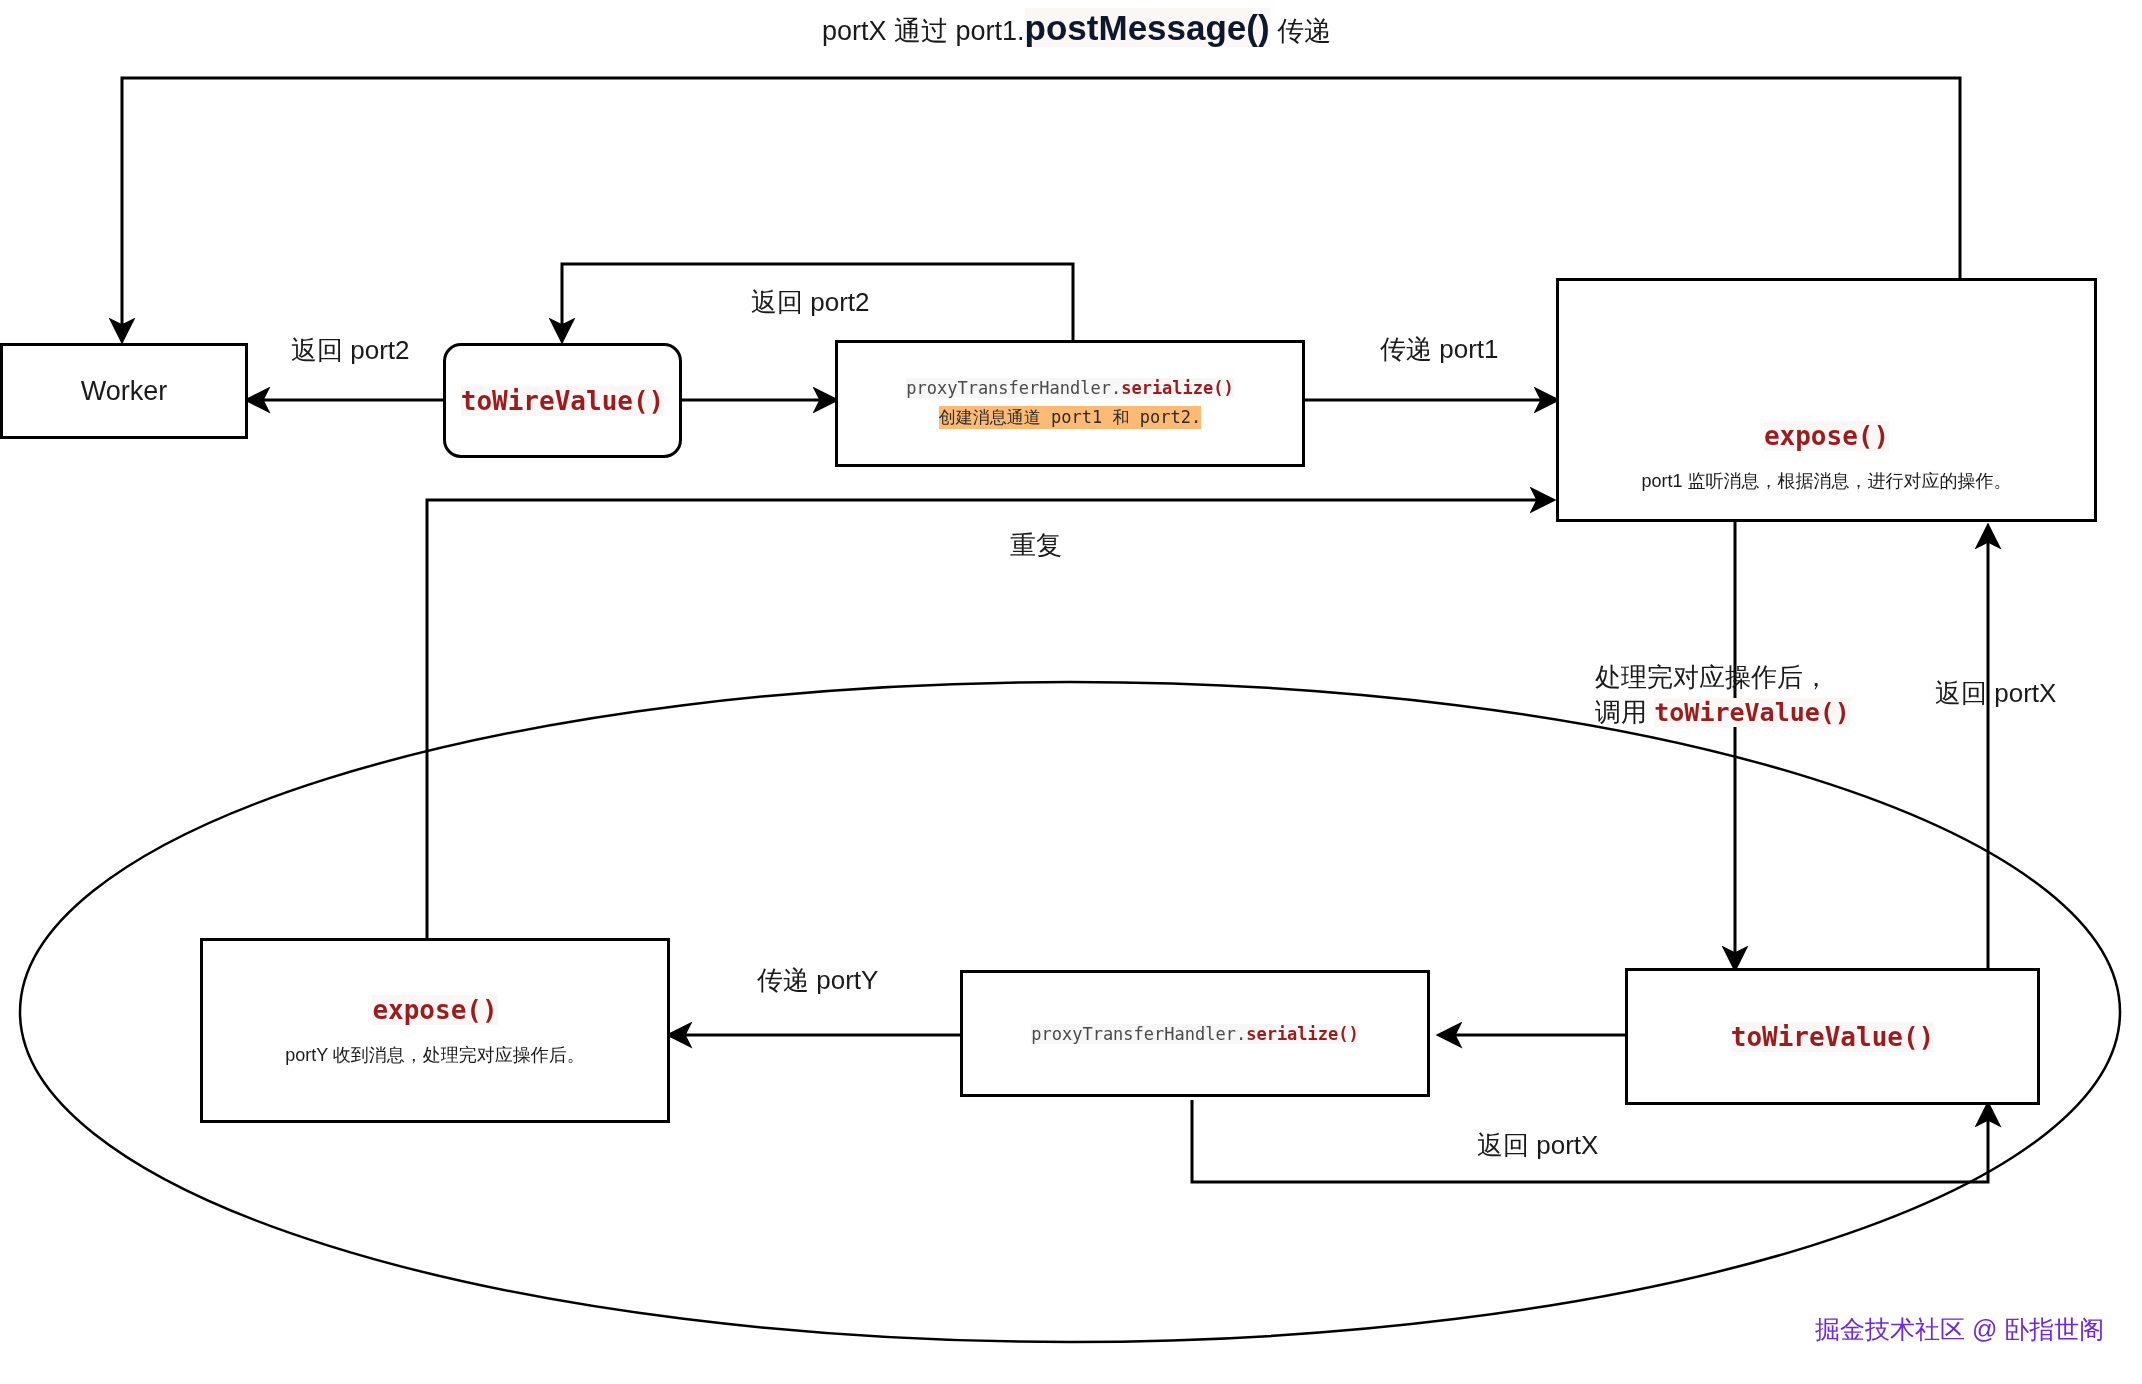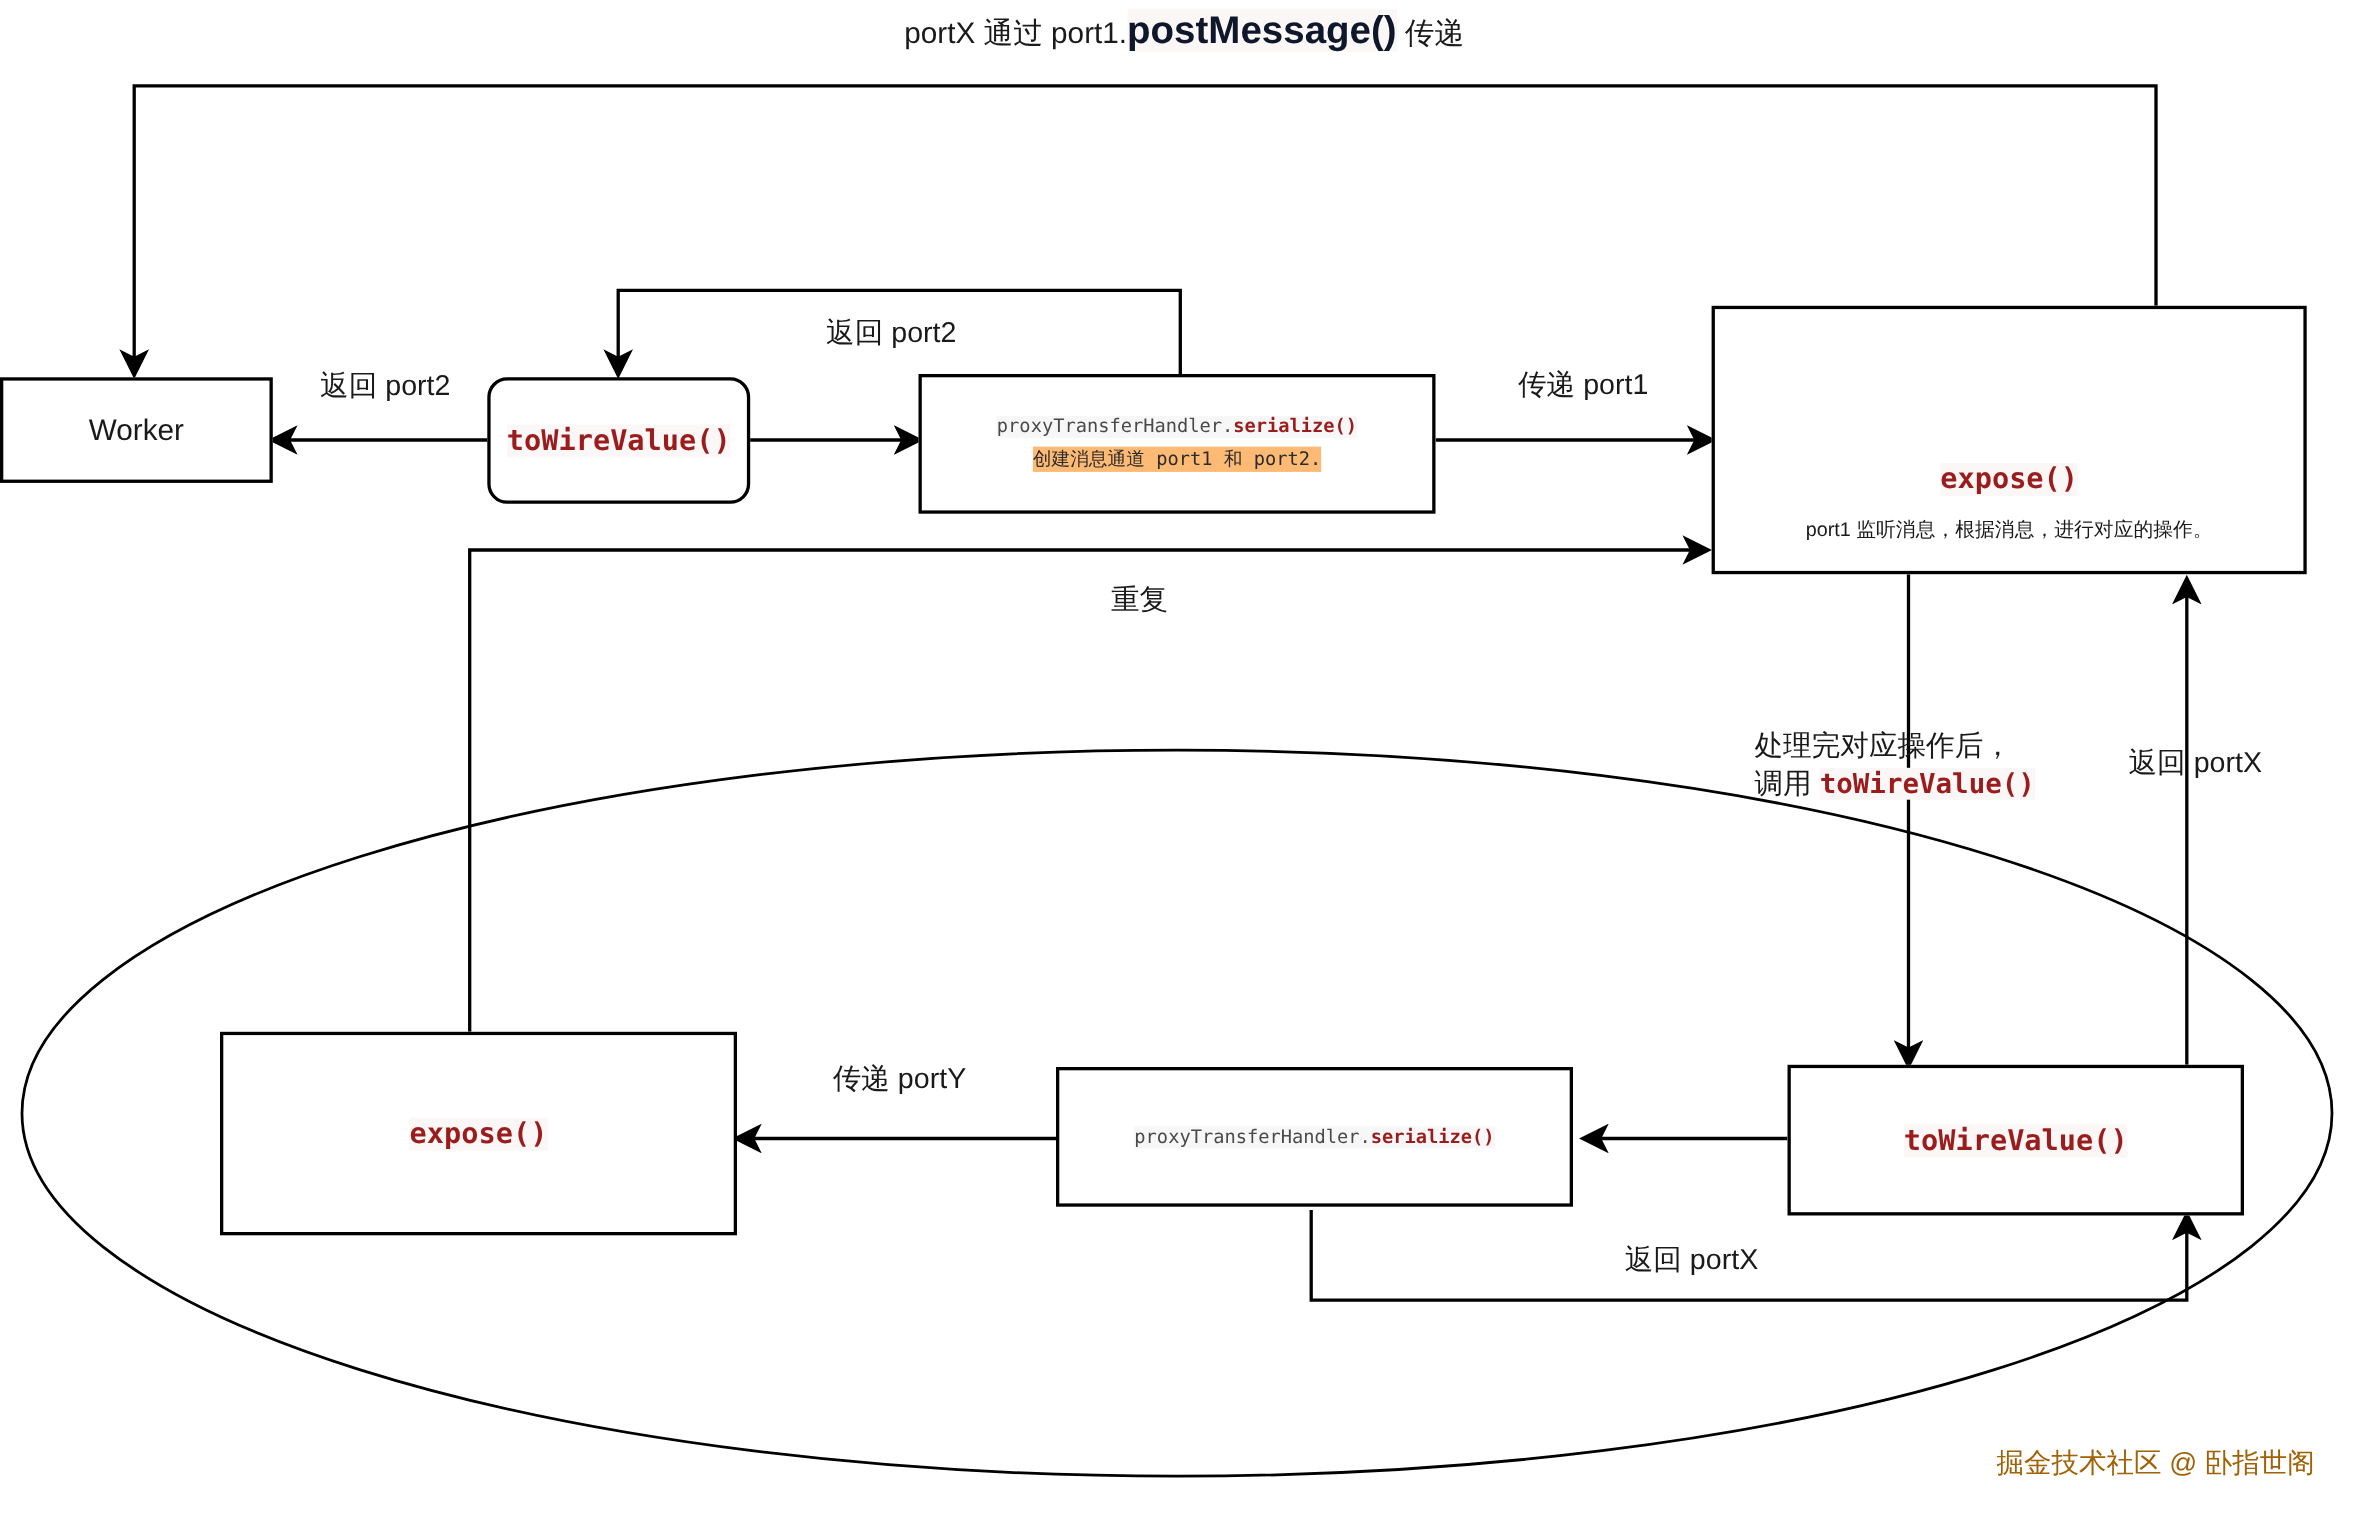--- a/index.html
+++ b/index.html
@@ -117,21 +117,21 @@
     font-family: Liberation Sans, sans-serif;
     font-weight: bold;
     color: #0f172a;
     background: #fbf7f7;
     font-size: 35px;
   }
   .watermark {
     position: absolute;
     font-family: "Liberation Sans", sans-serif;
     font-size: 25px;
-    color: #a16207;
+    color: #6d28d9;
     white-space: nowrap;
   }
 </style>
 </head>
 <body>
 
 <div id="canvas">
 
   <svg class="layer" viewBox="0 0 2142 1384">
     <defs>
@@ -178,20 +178,21 @@
     <span class="desc-mono">创建消息通道 port1 和 port2.</span>
   </div>
 
   <div class="node" style="left:1556px; top:278px; width:541px; height:244px; justify-content:flex-end; padding-bottom:26px;">
     <span class="code">expose()</span>
     <span class="desc">port1 监听消息，根据消息，进行对应的操作。</span>
   </div>
 
   <div class="node" style="left:200px; top:938px; width:470px; height:185px;">
     <span class="code">expose()</span>
+    <span class="desc">portY 收到消息，处理完对应操作后。</span>
   </div>
 
   <div class="node" style="left:960px; top:970px; width:470px; height:127px;">
     <span class="code-mix"><span>proxyTransferHandler.</span><span class="hl">serialize()</span></span>
   </div>
 
   <div class="node" style="left:1625px; top:968px; width:415px; height:137px;">
     <span class="code">toWireValue()</span>
   </div>
 

